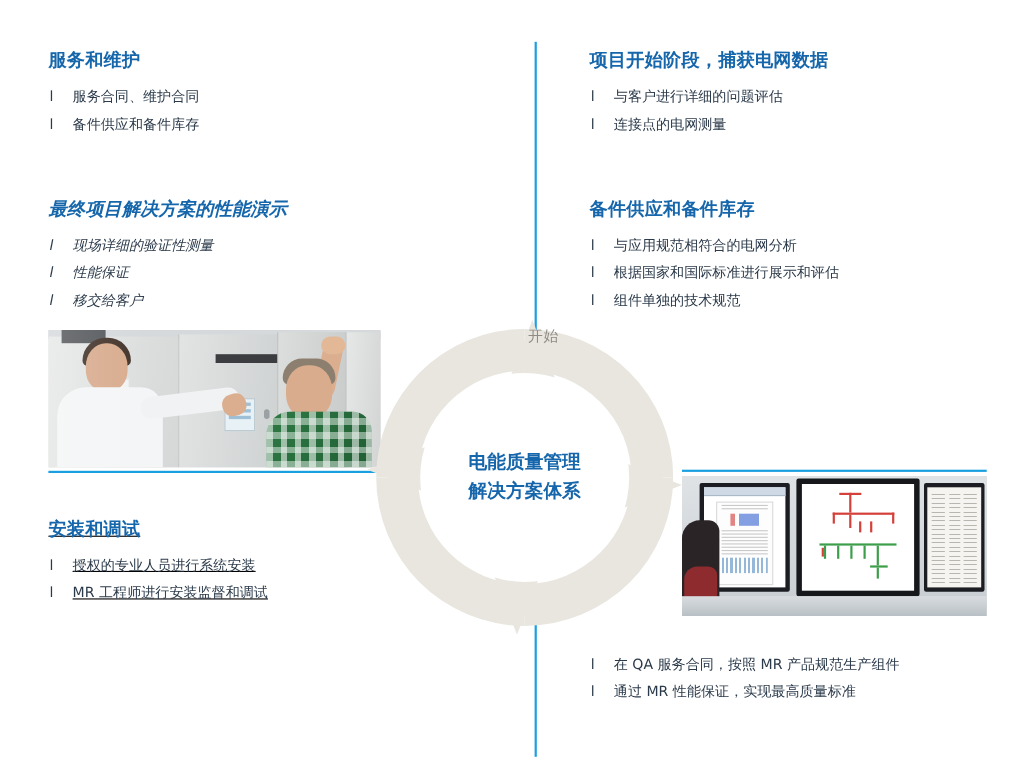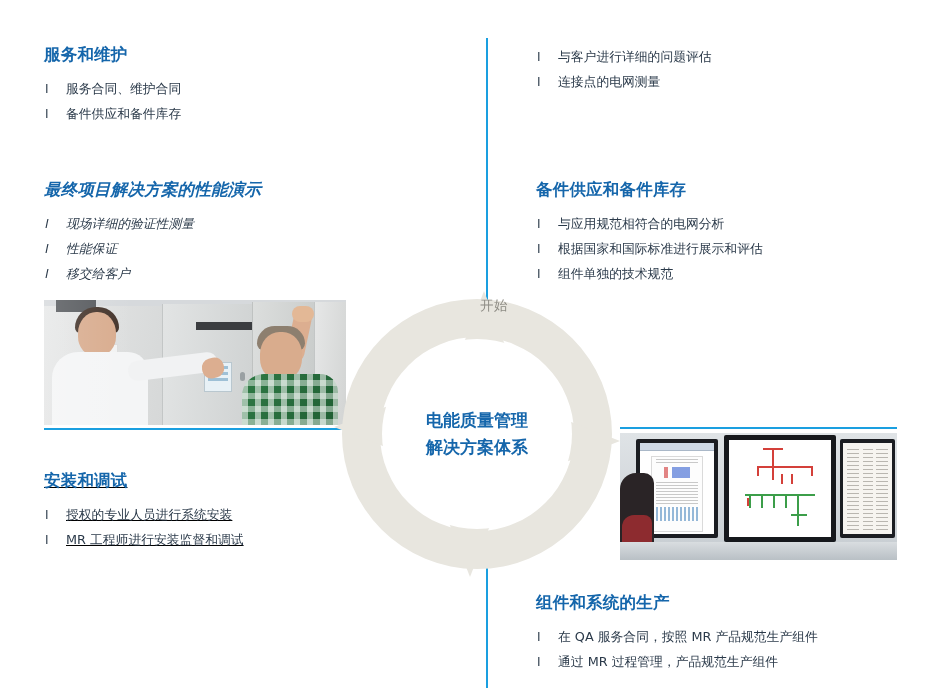--- a/index.html
+++ b/index.html
@@ -137,20 +137,21 @@
 
   <div class="block" style="left:44px;top:44px;">
     <div class="blk-title">服务和维护</div>
     <ul class="blk-list">
       <li><span class="bullet">l</span><span>服务合同、维护合同</span></li>
       <li><span class="bullet">l</span><span>备件供应和备件库存</span></li>
     </ul>
   </div>
 
   <div class="block" style="left:536px;top:44px;">
+    <div class="blk-title">项目开始阶段，捕获电网数据</div>
     <ul class="blk-list">
       <li><span class="bullet">l</span><span>与客户进行详细的问题评估</span></li>
       <li><span class="bullet">l</span><span>连接点的电网测量</span></li>
     </ul>
   </div>
 
   <div class="block" style="left:44px;top:179px;font-style:italic;">
     <div class="blk-title">最终项目解决方案的性能演示</div>
     <ul class="blk-list">
       <li><span class="bullet">l</span><span>现场详细的验证性测量</span></li>
@@ -300,20 +301,19 @@
 
   <div class="block" style="left:44px;top:470px;text-decoration:underline;">
     <div class="blk-title">安装和调试</div>
     <ul class="blk-list">
       <li><span class="bullet">l</span><span>授权的专业人员进行系统安装</span></li>
       <li><span class="bullet">l</span><span>MR 工程师进行安装监督和调试</span></li>
     </ul>
   </div>
 
   <div class="block" style="left:536px;top:592px;">
-    <div class="blk-title">组件和系统的生产</div>
     <ul class="blk-list">
       <li><span class="bullet">l</span><span>在 QA 服务合同，按照 MR 产品规范生产组件</span></li>
-      <li><span class="bullet">l</span><span>通过 MR 过程管理，产品规范生产组件</span></li>
+      <li><span class="bullet">l</span><span>通过 MR 性能保证，实现最高质量标准</span></li>
     </ul>
   </div>
 
 </div>
 
 </body></html>

